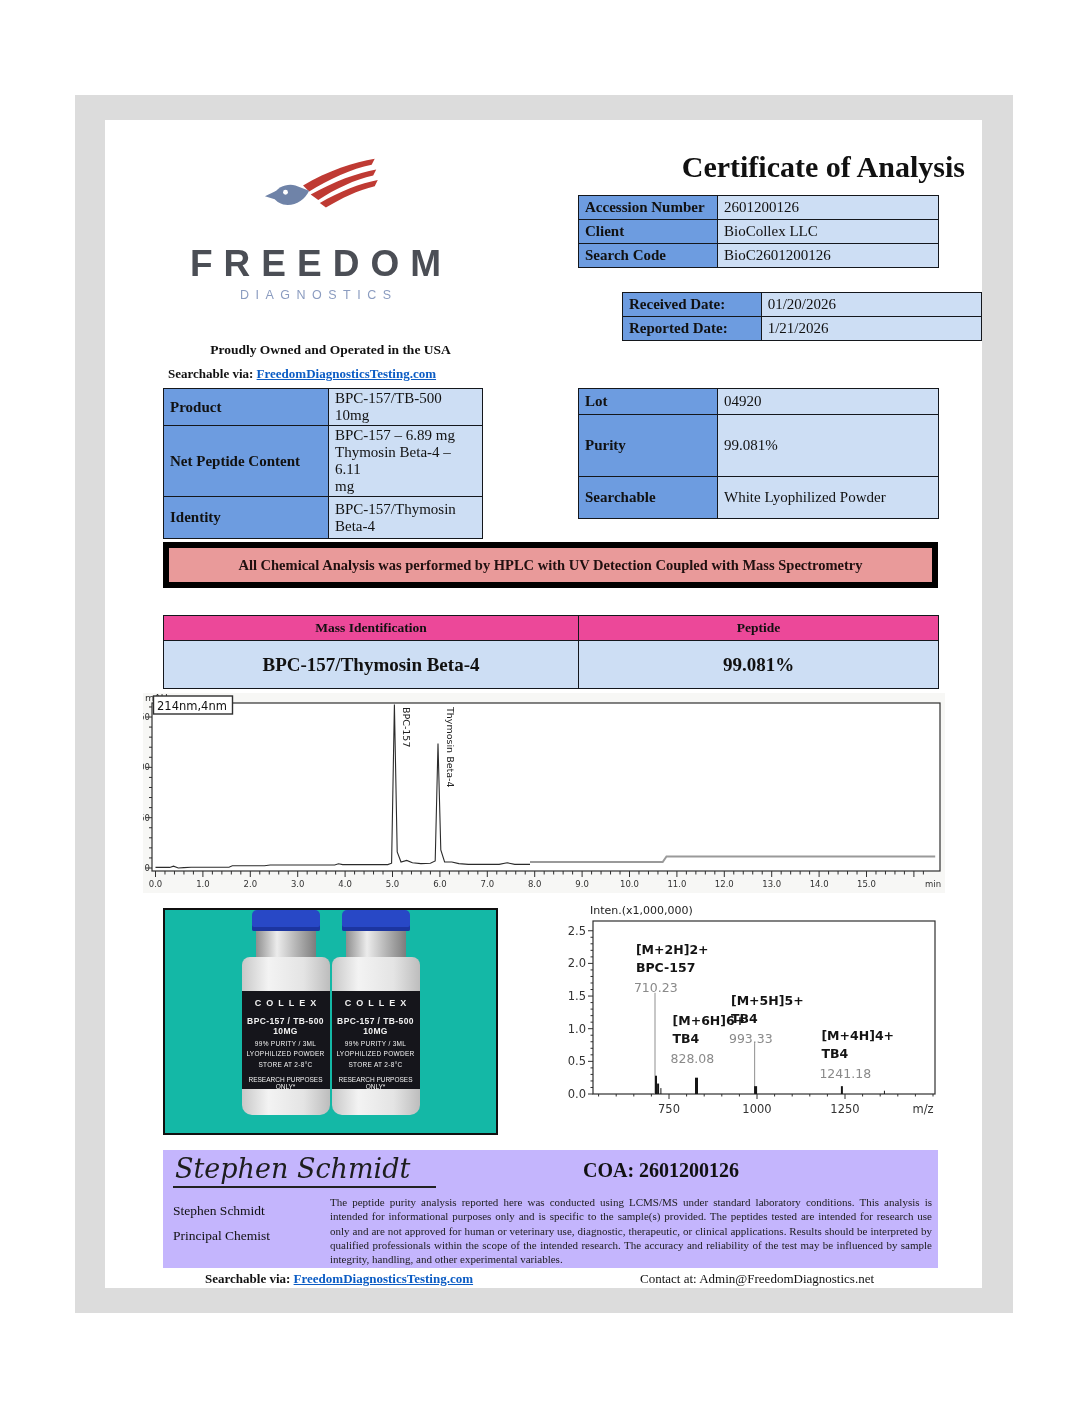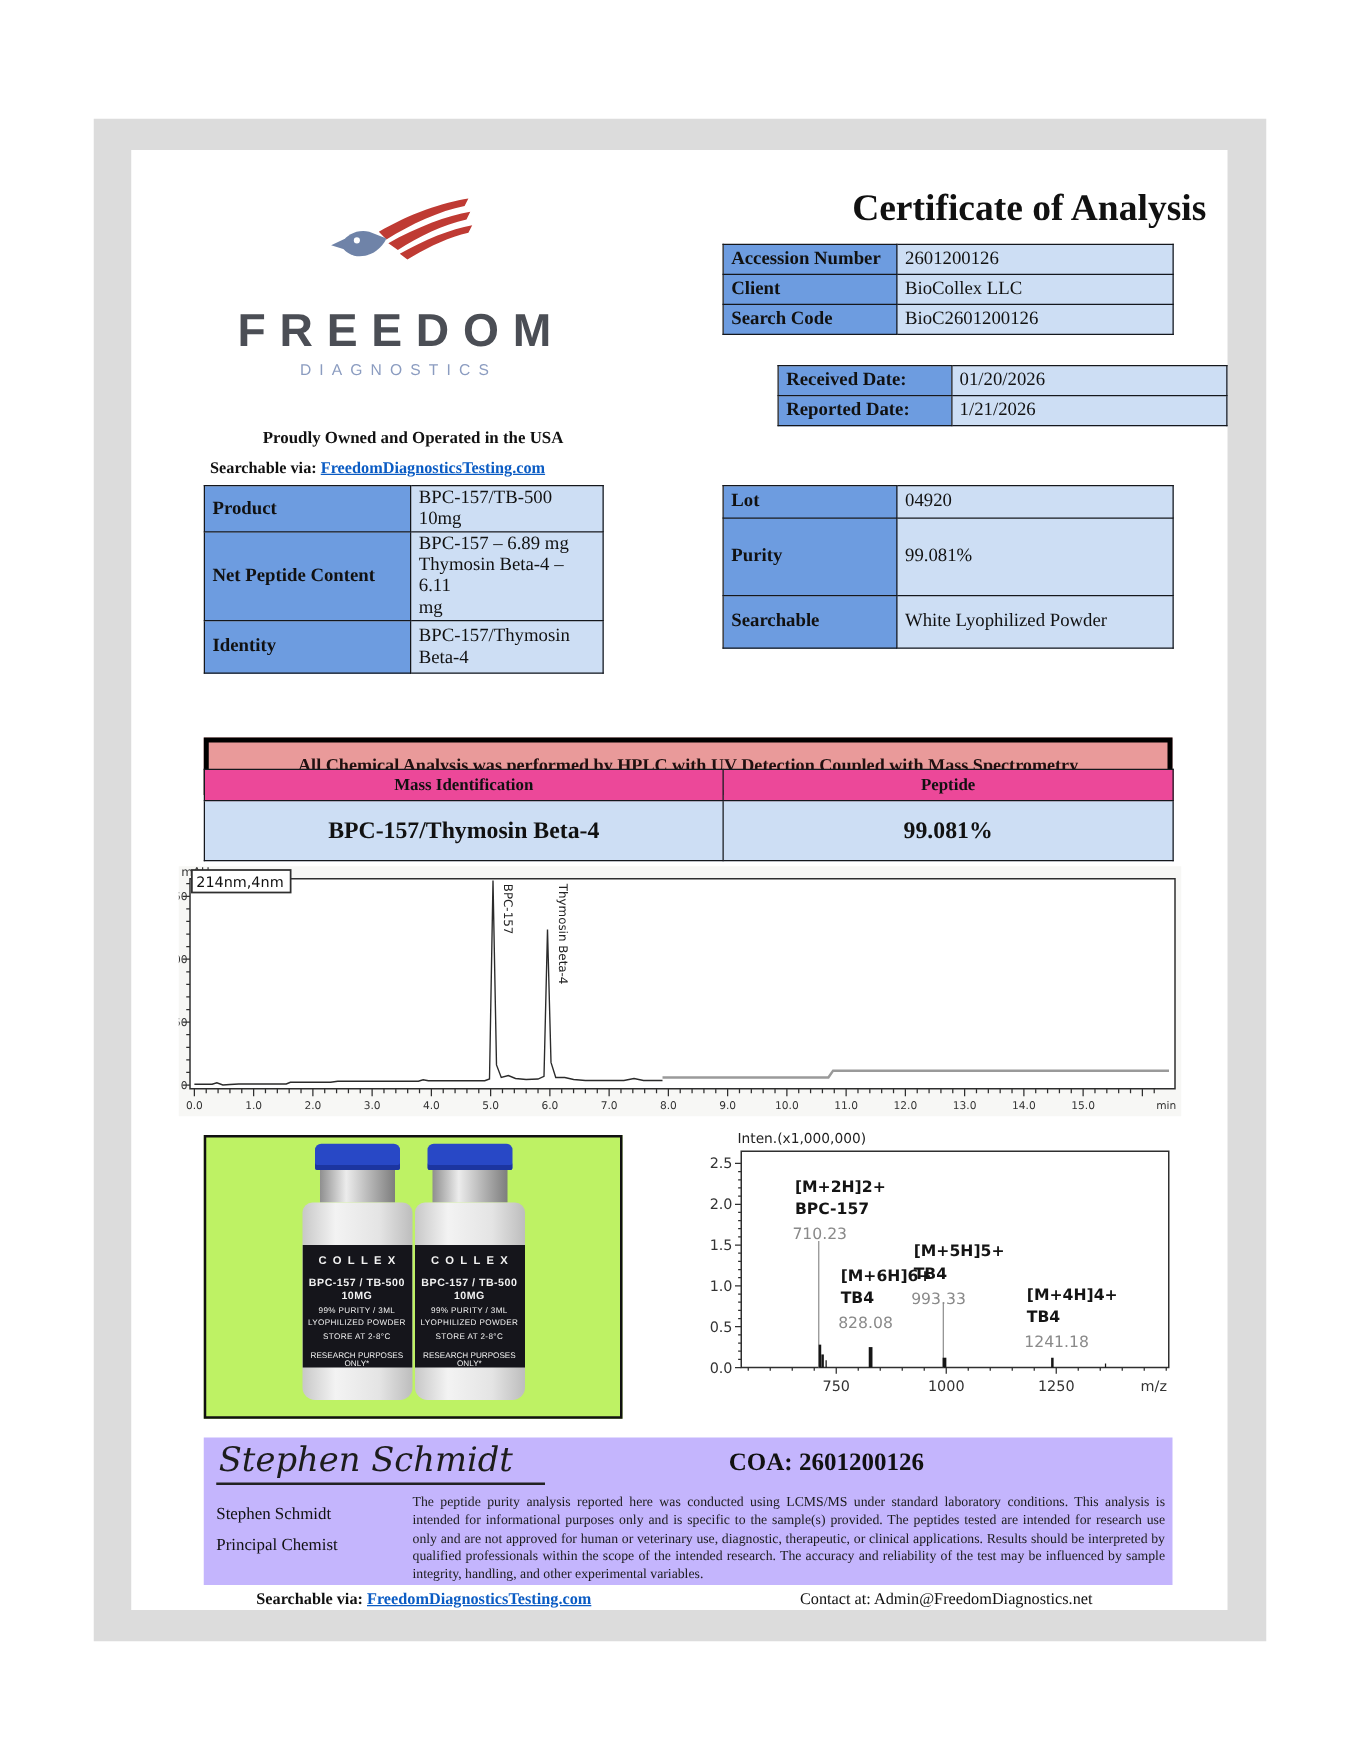--- a/index.html
+++ b/index.html
@@ -21,37 +21,37 @@
 
   .doc-title { left: 450px; top: 30px; width: 410px; text-align: right; font-size: 30px; font-weight: bold; }
 
   
   table { border-collapse: collapse; }
   .info-table td { border: 1.6px solid #14171c; font-size: 15px; padding: 1px 6px; vertical-align: middle; }
   .cl { background: #6d9ce0; font-weight: bold; }
   .cv { background: #cddef4; white-space: pre-line; }
 
   
-  .banner { left: 58px; top: 422px; width: 775px; height: 46px; background: #e99a9a; border: 4px solid #000000;
-            display: flex; align-items: center; justify-content: center; margin-top: 48px; }
+  .banner { left: 58px; top: 422px; width: 775px; height: 46px; background: #e99a9a; border: 6px solid #000000;
+            display: flex; align-items: center; justify-content: center; }
   .banner span { font-weight: bold; font-size: 14.5px; color: #201010; }
 
   
   .mass-table td { border: 1.8px solid #14171c; text-align: center; vertical-align: middle; }
   .mt-head td { background: #ec4899; font-weight: bold; font-size: 13.5px; }
   .mt-row td { background: #cddef4; font-weight: bold; font-size: 19px; }
 
   
   .chrom { left: 38px; top: 573px; width: 802px; height: 200px; background: #f7f7f5; }
   .spec { left: 452px; top: 783px; width: 388px; height: 225px; background: #fff; }
   svg text { font-family: "DejaVu Sans", sans-serif; }
 
   
-  .vial-box { left: 58px; top: 788px; width: 335px; height: 227px; border: 2.5px solid #101010; background: #bef264;
-              display: flex; align-items: center; justify-content: center; padding-bottom: 8px; }
+  .vial-box { left: 58px; top: 788px; width: 335px; height: 227px; border: 2.5px solid #101010; background: #14b8a6;
+              display: flex; align-items: flex-start; justify-content: center; padding-bottom: 8px; }
   .vial { width: 96px; margin: 0 -3px; display: flex; flex-direction: column; align-items: center; }
   .vial-cap { width: 68px; height: 21px; background: #2848c6; border-radius: 5px 5px 2px 2px;
               box-shadow: inset 0 -4px 0 #1c35a0; }
   .vial-collar { width: 60px; height: 26px;
                  background: linear-gradient(90deg,#8f8f8f,#ececec 35%,#b8b8b8 65%,#7d7d7d); }
   .vial-body { width: 88px; height: 158px; position: relative; overflow: hidden; border-radius: 8px 8px 10px 10px;
                background: linear-gradient(90deg,#c8c8c8,#f3f3f3 30%,#e4e4e4 70%,#bdbdbd); }
   .vial-label { position: absolute; left: 0; right: 0; top: 34px; height: 98px; background: #15151b;
                 color: #f2f2f2; font-family: "Liberation Sans", sans-serif; text-align: center; padding-top: 7px; }
   .vl-brand { font-size: 9px; letter-spacing: 5px; text-indent: 5px; font-weight: bold; }

